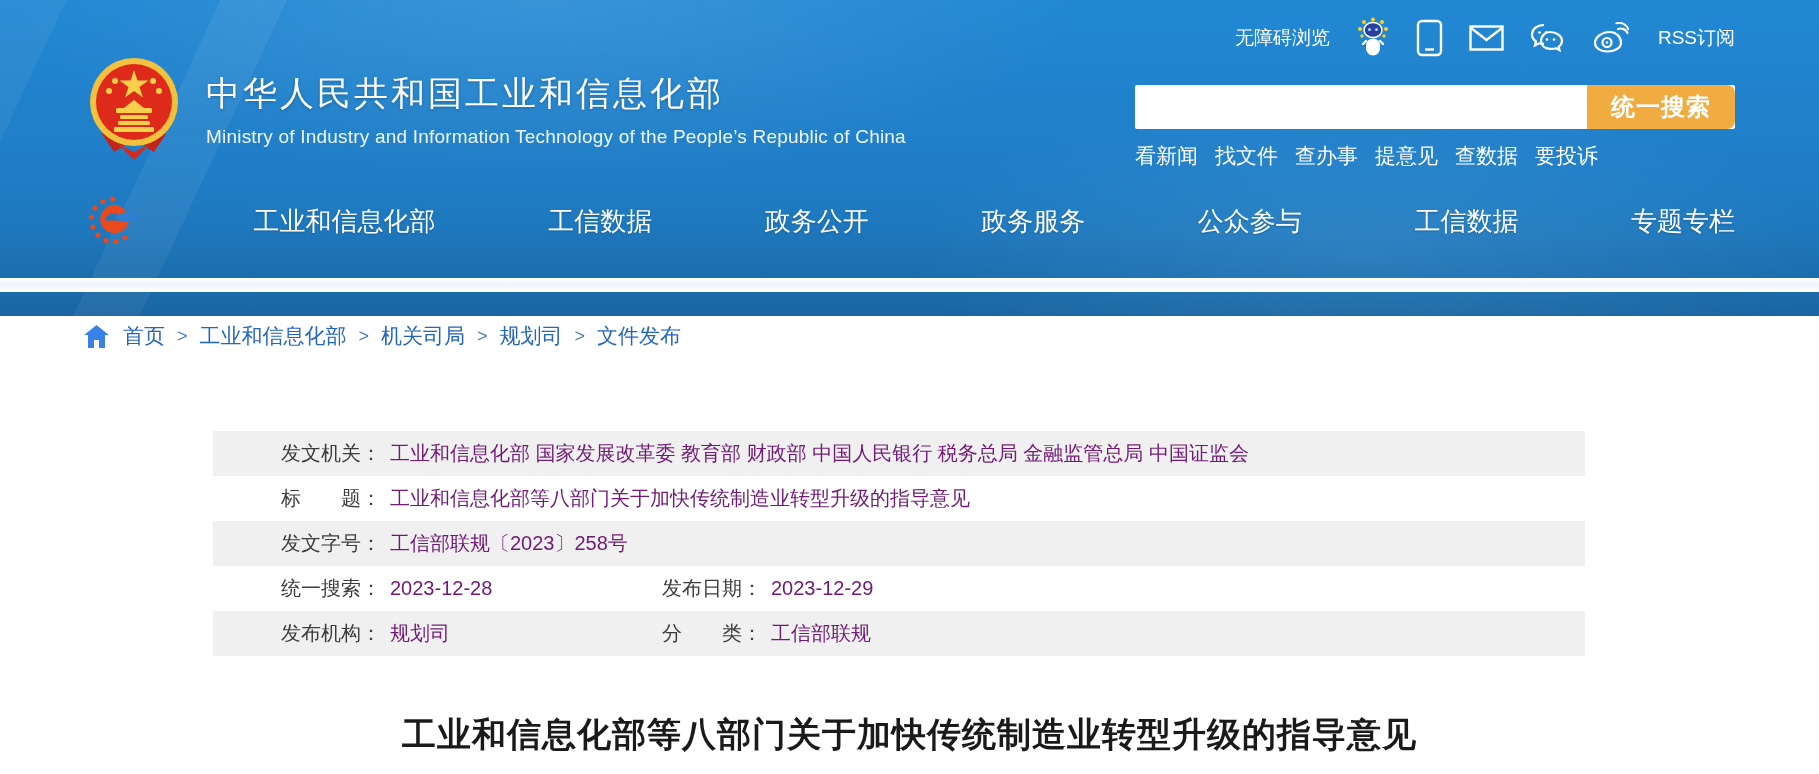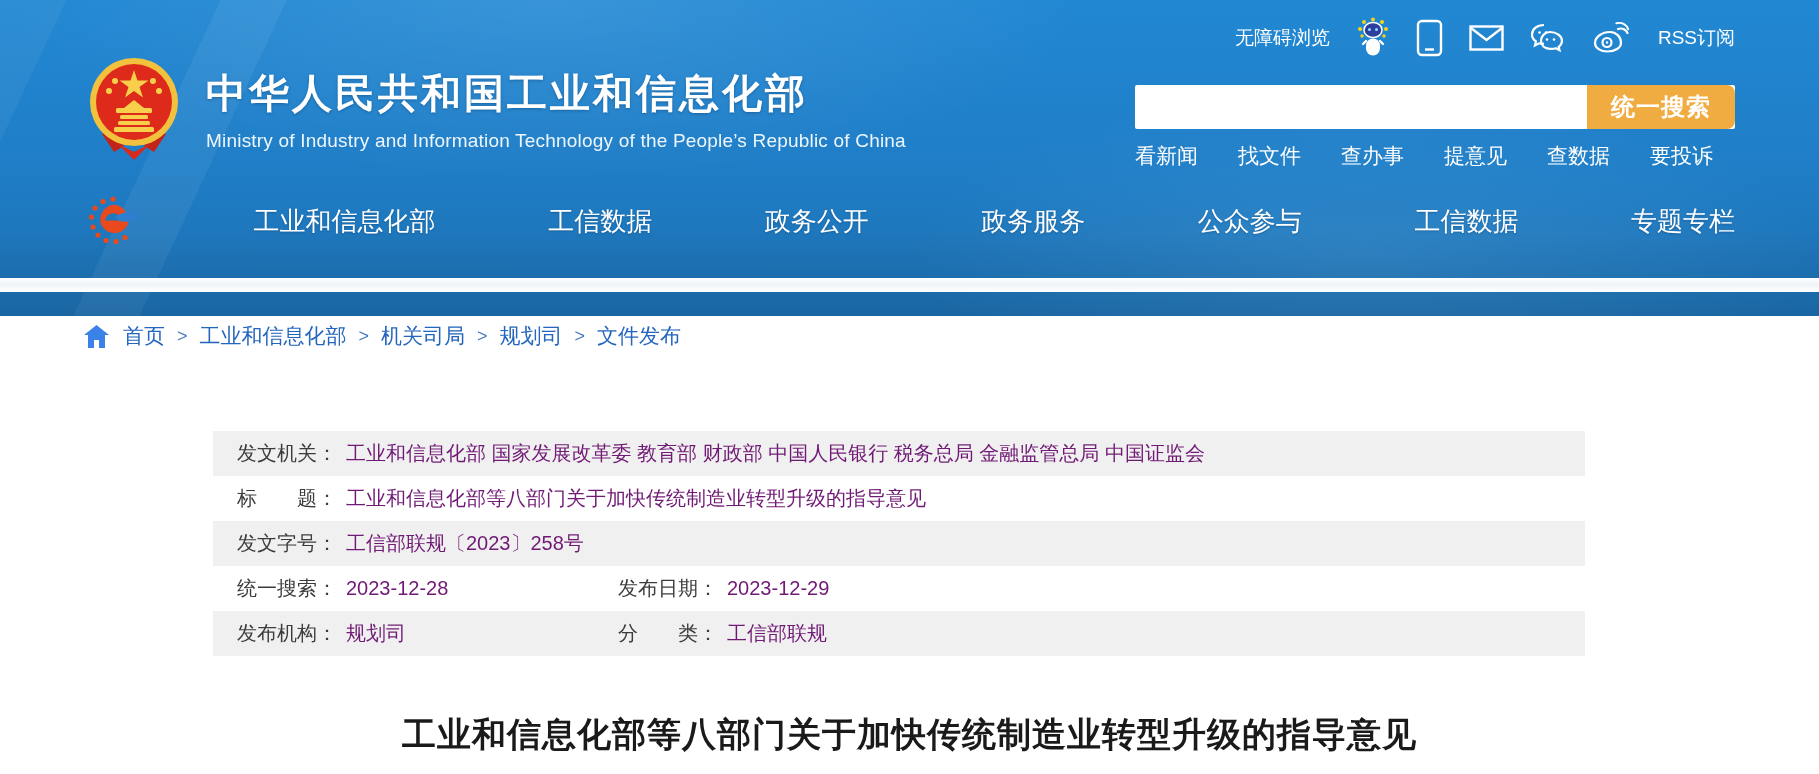--- a/index.html
+++ b/index.html
@@ -34,42 +34,42 @@
     position:absolute; top:16px; right:84px; height:44px;
     display:flex; align-items:center; gap:26px; z-index:3;
   }
   .topbar a { color:#ffffff; font-size:19px; text-decoration:none; cursor:pointer; }
   .topbar .ticon { display:flex; align-items:center; cursor:pointer; }
   
   .brand { position:absolute; left:88px; top:56px; display:flex; align-items:center; cursor:pointer; z-index:2; }
   .emblem { width:92px; height:106px; flex:0 0 auto; }
   .brand-text { margin-left:26px; }
   .brand-title {
-    color:#ffffff; font-size:40px; font-weight:bold; letter-spacing:3px;
+    color:#ffffff; font-size:34px; font-weight:normal; letter-spacing:3px;
     text-shadow:0 1px 3px rgba(0,40,80,0.35); white-space:nowrap;
   }
   .brand-sub {
     color:#eef6fd; font-size:19px; margin-top:9px; letter-spacing:0.2px; white-space:nowrap;
   }
   
   .search-wrap { position:absolute; top:85px; right:84px; width:600px; height:44px; z-index:3; }
   .search-input {
     width:600px; height:44px; border:none; outline:none; background:#ffffff;
     font-size:20px; padding:0 160px 0 14px; border-radius:2px;
     font-family:"Liberation Sans","DejaVu Sans",sans-serif;
   }
   .search-btn {
     position:absolute; right:0; top:0; width:148px; height:44px;
     background:#f0ac40; border:none; color:#ffffff; font-weight:bold; font-size:24px;
     border-radius:0 8px 8px 0; cursor:pointer; letter-spacing:1px;
     font-family:"Liberation Sans","DejaVu Sans",sans-serif;
   }
   .quick-links {
     position:absolute; top:142px; right:84px; width:600px;
-    display:flex; gap:40px; z-index:3;
+    display:flex; gap:17px; z-index:3;
   }
   .quick-links a { color:#ffffff; font-size:21px; text-decoration:none; cursor:pointer; white-space:nowrap; }
   
   .main-nav {
     position:absolute; left:85px; right:84px; top:192px; height:58px;
     display:flex; align-items:center; justify-content:space-between; z-index:2;
   }
   .nav-logo { width:56px; height:52px; flex:0 0 auto; }
   .main-nav a {
     color:#ffffff; font-size:26px; text-decoration:none; cursor:pointer;
@@ -80,21 +80,21 @@
     position:absolute; left:84px; top:322px; display:flex; align-items:center; gap:12px;
     font-size:21px; z-index:2;
   }
   .breadcrumb a { color:#2465bd; text-decoration:none; cursor:pointer; }
   .breadcrumb .sep { color:#4a79c0; font-size:18px; }
   .home-ico { width:25px; height:23px; margin-right:2px; }
   
   .meta-table { position:absolute; left:213px; top:431px; width:1372px; z-index:2; }
   .meta-row { height:45px; display:flex; align-items:center; padding-left:24px; font-size:20px; }
   .meta-row.gray { background:#f0f0f0; }
-  .meta-label { color:#3c3c3c; white-space:pre; }
+  .meta-label { color:#3c3c3c; white-space:pre;margin-left:44px; }
   .meta-value { color:#701a75; margin-left:9px; white-space:pre; }
   .meta-pair { display:flex; align-items:center; }
   .meta-pair.second { position:absolute; left:405px; }
   .meta-row.two-col { position:relative; }
   
   .article-title {
     position:absolute; left:0; top:712px; width:1819px; text-align:center;
     font-size:34px; font-weight:bold; color:#1a1a1a; letter-spacing:1px; z-index:2;
   }
 </style>

